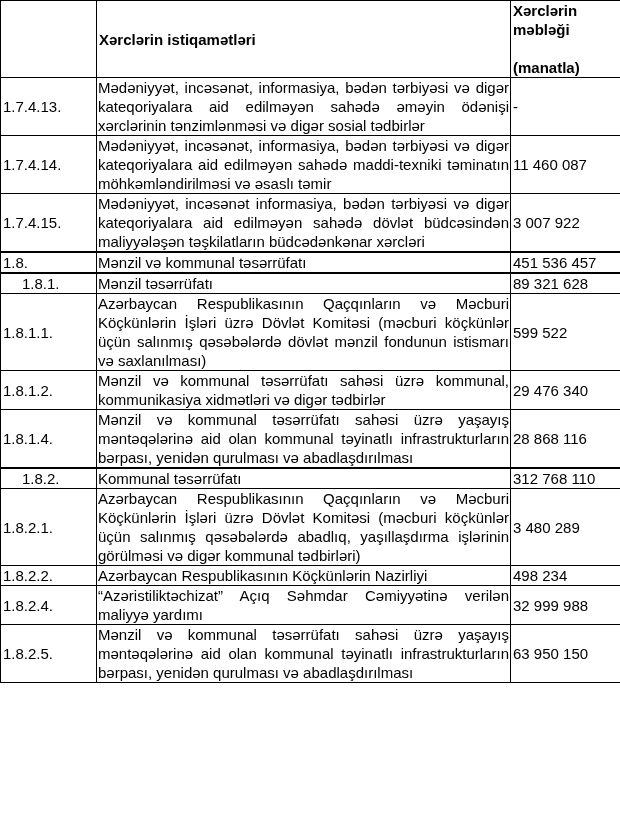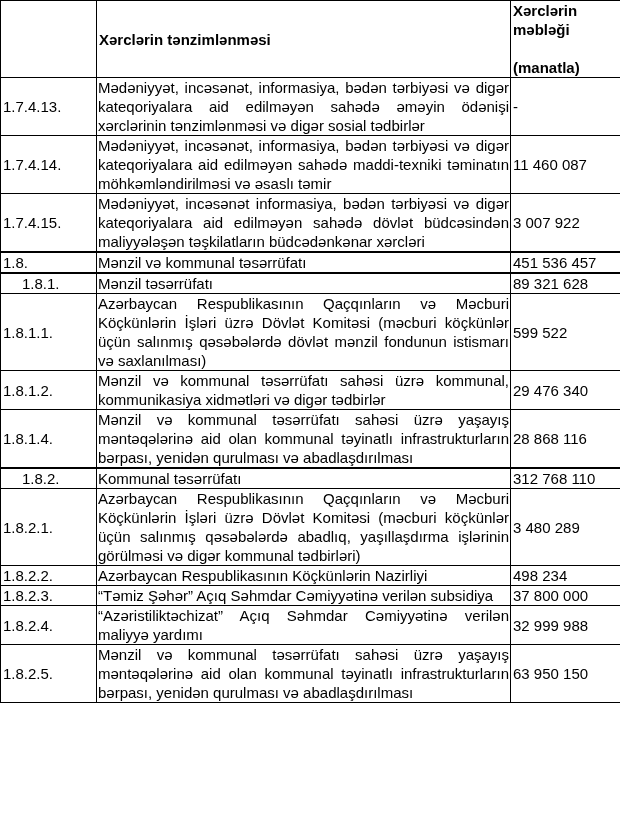--- a/index.html
+++ b/index.html
@@ -92,21 +92,21 @@
 <div class="page">
   <table class="budget">
     <colgroup>
       <col class="c-code">
       <col class="c-desc">
       <col class="c-amount">
     </colgroup>
     <thead>
       <tr>
         <th class="code"></th>
-        <th class="desc">Xərclərin tənzimlənməsi</th>
+        <th class="desc">Xərclərin istiqamətləri</th>
         <th class="amount">Xərclərin məbləği
 
 (manatla)</th>
       </tr>
     </thead>
     <tbody id="table-body">
         <tr>
     <td class="code">1.7.4.13.</td>
     <td class="desc">Mədəniyyət, incəsənət, informasiya, bədən tərbiyəsi və digər kateqoriyalara aid edilməyən sahədə əməyin ödənişi xərclərinin tənzimlənməsi və digər sosial tədbirlər</td>
     <td class="amount">-</td>
@@ -155,25 +155,20 @@
     <td class="code">1.8.2.1.</td>
     <td class="desc">Azərbaycan Respublikasının Qaçqınların və Məcburi Köçkünlərin İşləri üzrə Dövlət Komitəsi (məcburi köçkünlər üçün salınmış qəsəbələrdə abadlıq, yaşıllaşdırma işlərinin görülməsi və digər kommunal tədbirləri)</td>
     <td class="amount">3 480 289</td>
   </tr>
         <tr>
     <td class="code">1.8.2.2.</td>
     <td class="desc">Azərbaycan Respublikasının Köçkünlərin Nazirliyi</td>
     <td class="amount">498 234</td>
   </tr>
         <tr>
-    <td class="code">1.8.2.3.</td>
-    <td class="desc">“Təmiz Şəhər” Açıq Səhmdar Cəmiyyətinə verilən subsidiya</td>
-    <td class="amount">37 800 000</td>
-  </tr>
-        <tr>
     <td class="code">1.8.2.4.</td>
     <td class="desc">“Azəristiliktəchizat” Açıq Səhmdar Cəmiyyətinə verilən maliyyə yardımı</td>
     <td class="amount">32 999 988</td>
   </tr>
         <tr>
     <td class="code">1.8.2.5.</td>
     <td class="desc">Mənzil və kommunal təsərrüfatı sahəsi üzrə yaşayış məntəqələrinə aid olan kommunal təyinatlı infrastrukturların bərpası, yenidən qurulması və abadlaşdırılması</td>
     <td class="amount">63 950 150</td>
   </tr>
       </tbody>

